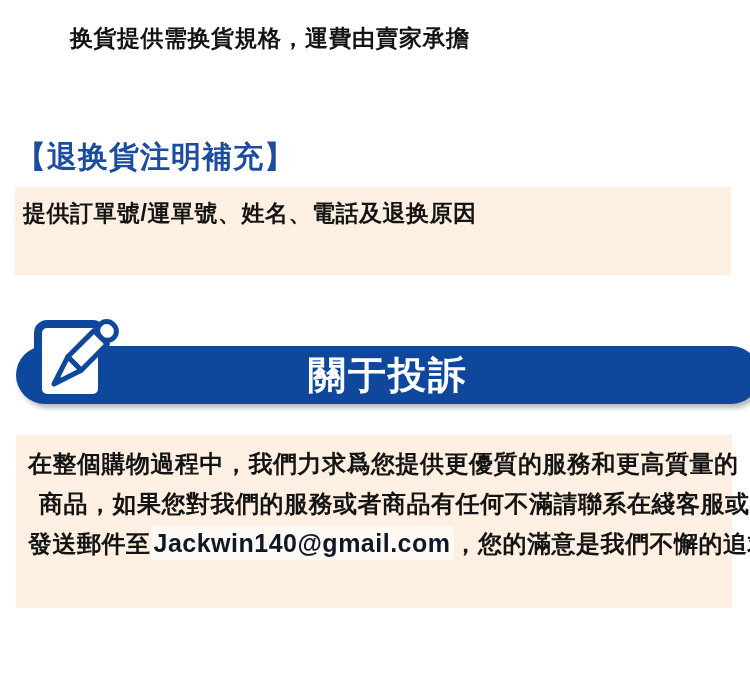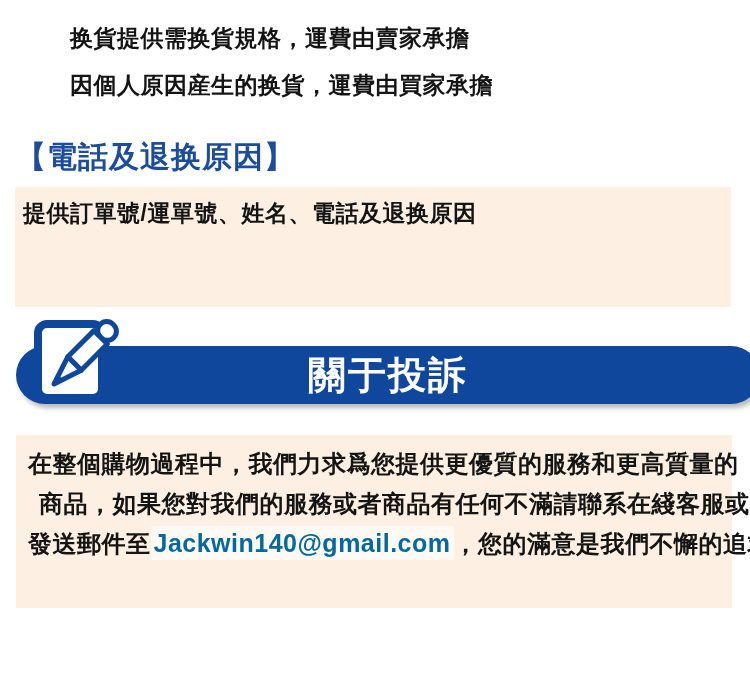--- a/index.html
+++ b/index.html
@@ -9,52 +9,51 @@
   }
   .abs{position:absolute;}
   .note-line{left:70px;font-size:23px;font-weight:600;letter-spacing:.5px;white-space:nowrap;}
   .note-1{top:23px;}
   .note-2{top:70px;}
   .section-heading{
     left:16px;top:137px;font-size:30px;font-weight:700;color:#1b4c9e;
     letter-spacing:1px;white-space:nowrap;
   }
   .cream-box{background:#fdf0e2;}
-  .box1{left:15px;top:187px;width:716px;height:120px;}
+  .box1{left:15px;top:187px;width:716px;height:88px;}
   .box1 .bl{position:absolute;left:8px;font-size:23px;font-weight:600;letter-spacing:.5px;white-space:nowrap;}
   .box1 .bl1{top:11px;}
   .box1 .bl2{top:50px;}
   .banner{
     left:16px;top:346px;width:744px;height:58px;border-radius:29px;
     background:#0e479c;box-shadow:3px 4px 5px rgba(0,0,0,.28);z-index:1;
   }
   .banner-label{
     position:absolute;left:0;top:0;width:100%;height:58px;line-height:58px;
     text-align:center;color:#ffffff;font-size:38px;font-weight:700;letter-spacing:2px;
   }
   .notepad-icon{left:28px;top:296px;width:100px;height:110px;z-index:2;}
   .box2{left:16px;top:435px;width:716px;height:173px;}
   .box2 .bl{position:absolute;left:12px;font-size:24px;font-weight:600;letter-spacing:.5px;white-space:nowrap;}
   .box2 .bl1{top:13px;}
   .box2 .bl2{top:53px;margin-left:11px;}
   .box2 .bl3{top:93px;}
   .email{
-    color:#0369a1;font-weight:700;font-size:25px;
+    color:#0f172a;font-weight:700;font-size:25px;
     background:rgba(255,255,255,.6);padding:3px 3px;border-radius:2px;
   }
 </style>
 </head>
 <body>
 
 <div class="canvas">
 
   <div class="abs note-line note-1">换貨提供需换貨規格，運費由賣家承擔</div>
-  <div class="abs note-line note-2">因個人原因産生的换貨，運費由買家承擔</div>
 
-  <div class="abs section-heading">【電話及退换原因】</div>
+  <div class="abs section-heading">【退换貨注明補充】</div>
 
   <div class="abs cream-box box1">
     <div class="bl bl1">提供訂單號/運單號、姓名、電話及退换原因</div>
   </div>
 
   <div class="abs banner">
     <div class="banner-label">關于投訴</div>
   </div>
 
   <svg class="abs notepad-icon" viewBox="0 0 100 110" xmlns="http://www.w3.org/2000/svg">

